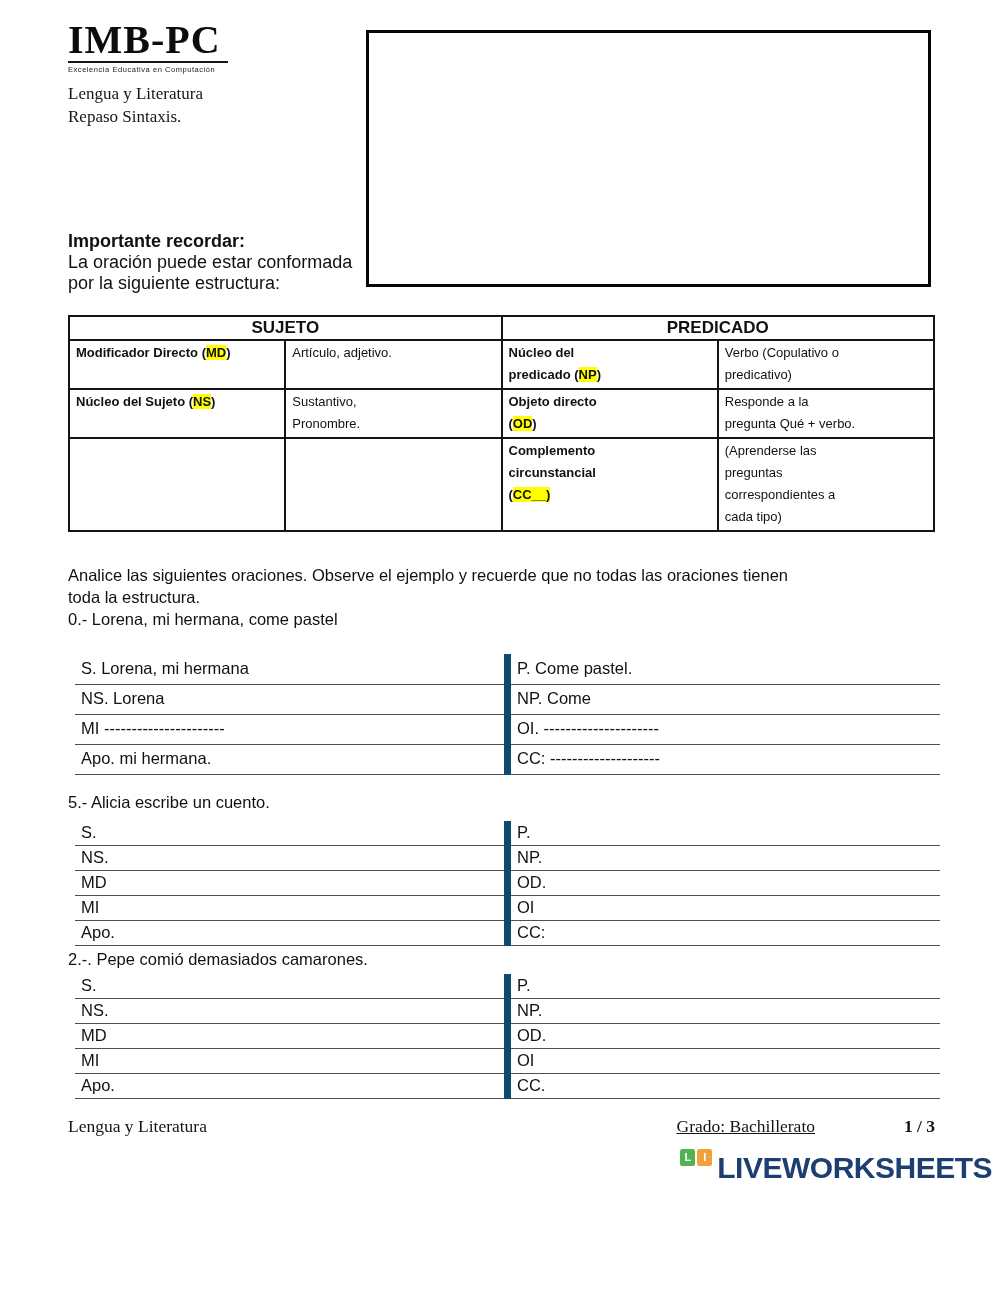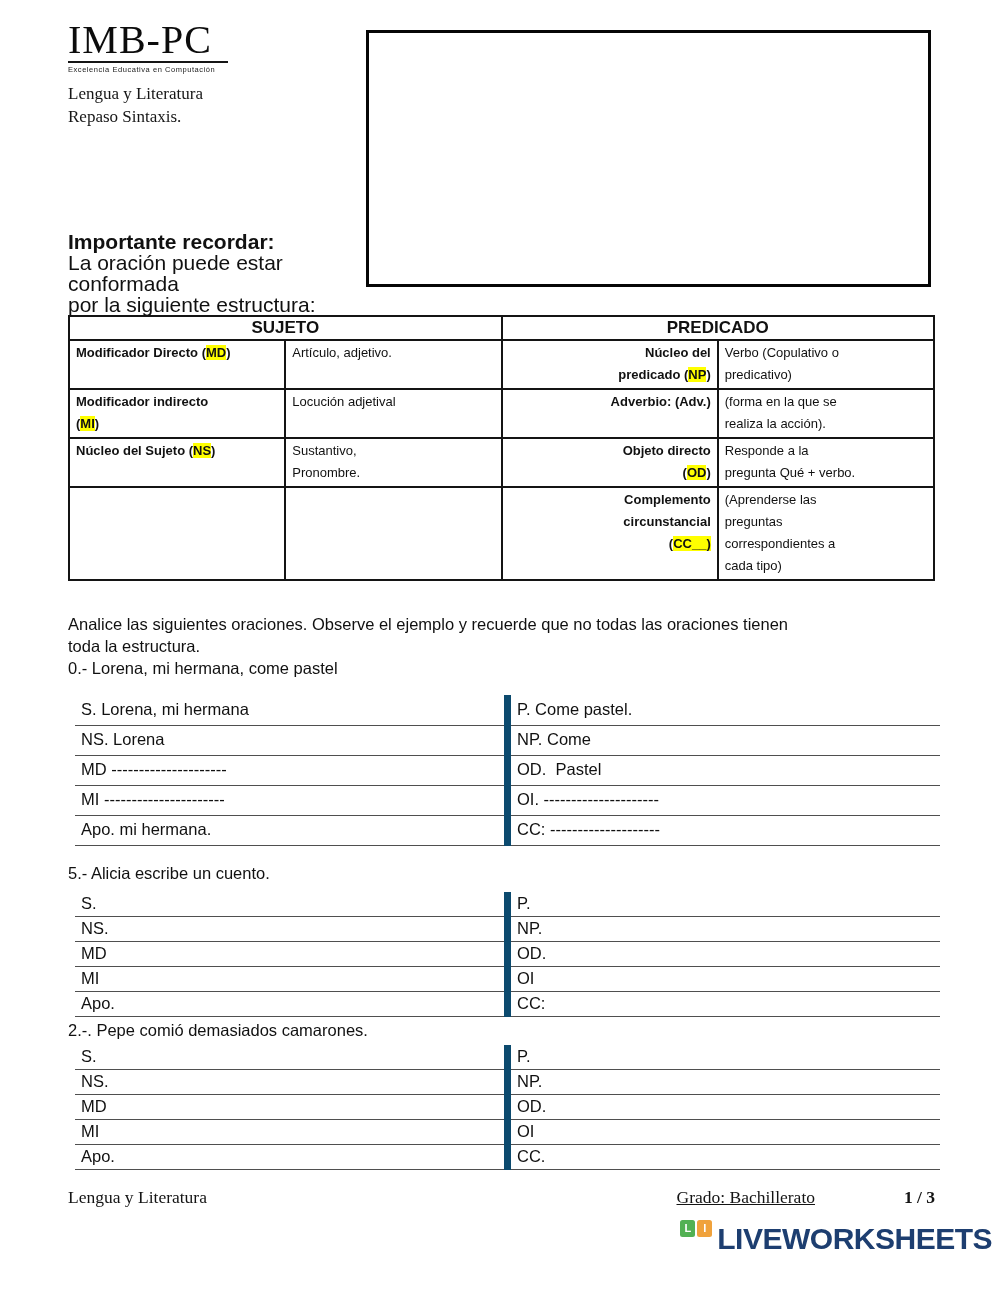--- a/index.html
+++ b/index.html
@@ -8,65 +8,65 @@
     width:1000px; height:1294px;
     font-family:"Liberation Sans", sans-serif;
     color:#111; overflow:hidden; position:relative;
   }
   .serif { font-family:"Liberation Serif", serif; }
 
   
   .header { position:relative; height:287px; }
   .logo { position:absolute; left:68px; top:20px; width:165px; }
   .logo-title {
-    font-family:"Liberation Serif", serif; font-weight:normal;
+    font-family:"Liberation Serif", serif; font-weight:bold;
     font-size:40px; line-height:40px; letter-spacing:1px; color:#0c0c0c;
   }
   .logo-rule { border-top:2px solid #151515; margin:1px 0 2px 0; width:160px; }
   .logo-tagline {
     font-size:7.5px; font-weight:normal; letter-spacing:0.55px;
     color:#222; white-space:nowrap;
   }
   .subject { position:absolute; left:68px; top:82px; font-size:17px; line-height:23px; color:#161616; }
   .answer-box {
     position:absolute; left:366px; top:30px; width:565px; height:257px;
     border:3px solid #060606; background:#fff;
   }
-  .note { position:absolute; left:68px; top:231px; width:300px; font-size:21px; line-height:21px; }
+  .note { position:absolute; left:68px; top:231px; width:300px; font-size:18px; line-height:21px; }
   .note-title { font-weight:bold; }
 
   
   table { border-collapse:collapse; }
   .structure-table {
     margin:28px 0 0 68px; width:867px; table-layout:fixed;
   }
   .structure-table th, .structure-table td {
     border:2px solid #141414; vertical-align:top;
     font-size:13px; line-height:22px; padding:1px 6px 2px 6px;
     white-space:pre-wrap; overflow:hidden;
   }
   .structure-table th { height:24px; text-align:center; font-size:17px; padding:0; line-height:22px;margin-top:44px; }
-  .c1 { width:255px; } .c2 { width:207px; } .c3 { width:193px;text-align:right; } .c4 { width:212px; }
+  .c1 { width:255px; } .c2 { width:207px; } .c3 { width:193px; } .c4 { width:212px; }
   .r-a { height:46px; } .r-b { height:46px; } .r-c { height:46px; } .r-d { height:68px; } .r-e { height:89px; }
   .lbl { font-weight:bold; white-space:pre-wrap; }
   .hl { background:#ffff00; }
 
   
   .instructions { margin:32px 0 0 68px; width:880px; font-size:16.5px; line-height:22px; white-space:pre-wrap; }
   .prompt { margin-left:68px; font-size:16.5px; line-height:22px; }
   .ex-table { margin-left:75px; width:865px; table-layout:fixed; }
   .ex-table td {
     border-bottom:1px solid #4f4f4f; font-size:16.5px;
     vertical-align:middle; padding:2px 4px 3px 6px; white-space:pre-wrap; overflow:hidden;
   }
   .ex-table td.right-col { border-left:7px solid #0c4a6e; }
   .ex-table col { width:50%; }
   .ex0 td { height:30px; }
   .ex-small td { height:24px; }
-  .mt0 { margin-top:16px; } .pt1 { margin-top:16px; } .mt1 { margin-top:8px; }
+  .mt0 { margin-top:24px; } .pt1 { margin-top:16px; } .mt1 { margin-top:8px; }
   .pt2 { margin-top:2px; } .mt2 { margin-top:4px; }
 
   
   .footer {
     margin:16px 65px 0 68px; display:flex; align-items:baseline;
     font-family:"Liberation Serif", serif; font-size:17.5px; line-height:22px; color:#141414;
   }
   .footer-left { width:320px; }
   .footer-center { flex:1; text-align:right;text-decoration:underline; }
   .footer-right { width:120px; text-align:right; font-weight:bold; }
@@ -115,28 +115,20 @@
     <th colspan="2">SUJETO</th>
     <th colspan="2">PREDICADO</th>
   </tr>
   <tr class="r-a">
     <td class="c1"><span class="lbl">Modificador Directo (</span><span class="lbl hl">MD</span><span class="lbl">)</span></td>
     <td class="c2">Artículo, adjetivo.</td>
     <td class="c3"><span class="lbl">Núcleo del
 predicado (</span><span class="lbl hl">NP</span><span class="lbl">)</span></td>
     <td class="c4">Verbo (Copulativo o
 predicativo)</td>
-  </tr>
-  <tr class="r-b">
-    <td class="c1"><span class="lbl">Modificador indirecto
-(</span><span class="lbl hl">MI</span><span class="lbl">)</span></td>
-    <td class="c2">Locución adjetival</td>
-    <td class="c3"><span class="lbl">Adverbio: (Adv.)</span></td>
-    <td class="c4">(forma en la que se
-realiza la acción).</td>
   </tr>
   <tr class="r-c">
     <td class="c1"><span class="lbl">Núcleo del Sujeto (</span><span class="lbl hl">NS</span><span class="lbl">)</span></td>
     <td class="c2">Sustantivo,
 Pronombre.</td>
     <td class="c3"><span class="lbl">Objeto directo
 (</span><span class="lbl hl">OD</span><span class="lbl">)</span></td>
     <td class="c4">Responde a la
 pregunta Qué + verbo.</td>
   </tr>
@@ -166,24 +158,20 @@
   <tbody>
       <tr>
     <td>S. Lorena, mi hermana</td>
     <td class="right-col">P. Come pastel.</td>
   </tr>
   <tr>
     <td>NS. Lorena</td>
     <td class="right-col">NP. Come</td>
   </tr>
   <tr>
-    <td>MD ---------------------</td>
-    <td class="right-col">OD.  Pastel</td>
-  </tr>
-  <tr>
     <td>MI ----------------------</td>
     <td class="right-col">OI. ---------------------</td>
   </tr>
   <tr>
     <td>Apo. mi hermana.</td>
     <td class="right-col">CC: --------------------</td>
   </tr>
 </tbody>
   </table>
 

